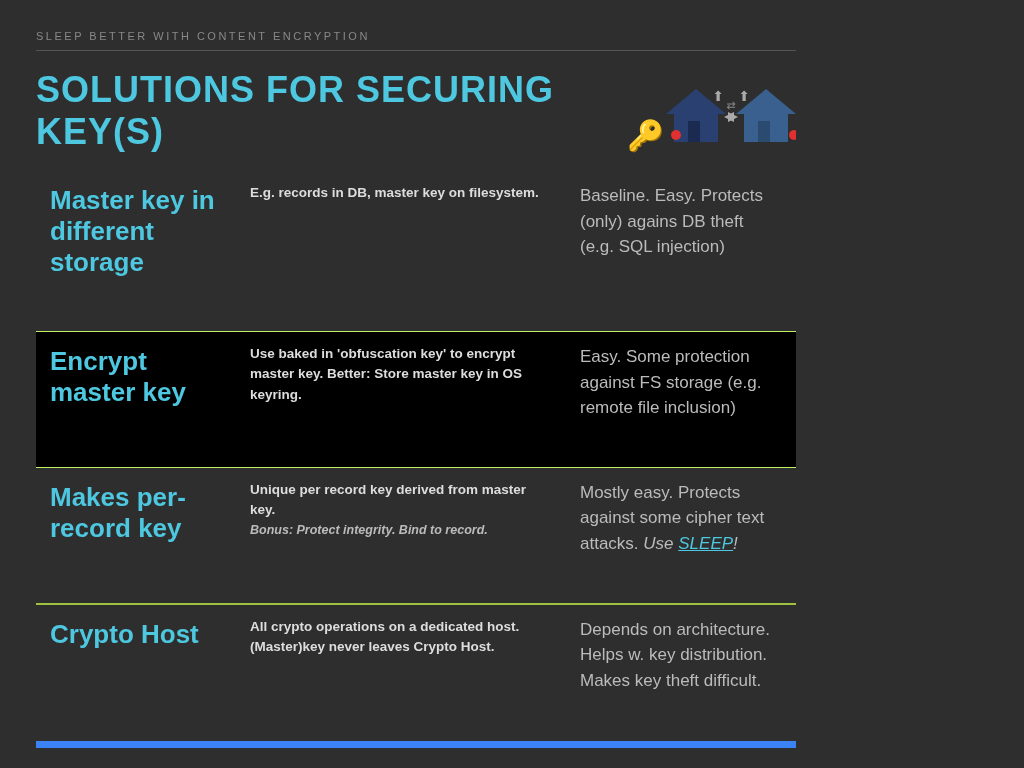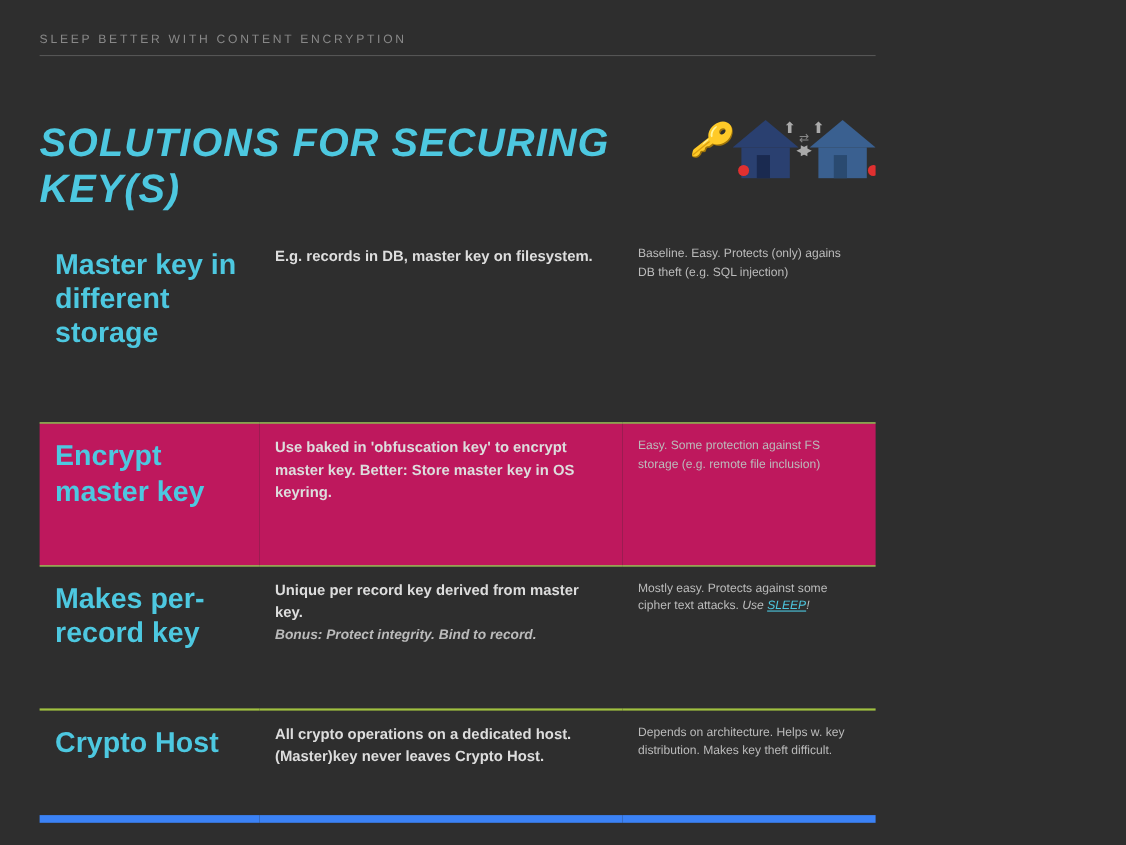--- a/index.html
+++ b/index.html
@@ -43,43 +43,41 @@
       margin-bottom: 18px;
     }
 
     .main-title {
       font-size: 36px;
       font-weight: 900;
       text-transform: uppercase;
       color: #4dc8e0;
       letter-spacing: 1px;
       display: flex;
-      align-items: flex-start;
+      align-items: flex-end;
       gap: 12px;
-      font-style: italic;
-      margin-top: 40px;
     }
 
     .key-icon {
       font-size: 30px;
       color: #c8d400;
     }
 
     table {
       width: 100%;
       border-collapse: collapse;
       flex: 1;
     }
 
     tr {
       border-bottom: 1px solid #bef264;
     }
 
     tr.highlighted {
-      background-color: #be185d;
+      background-color: #000000;
     }
 
     tr.crypto-host-row {
       border-top: 2px solid #a0c040;
       border-bottom: 7px solid #3b82f6;
     }
 
     td {
       padding: 12px 14px;
       vertical-align: top;
@@ -103,21 +101,21 @@
     }
 
     td.col-desc .bonus {
       font-style: italic;
       font-weight: 700;
       font-size: 12.5px;
       color: #bbb;
     }
 
     td.col-notes {
-      font-size: 11px;
+      font-size: 17px;
       color: #bbb;
       line-height: 1.5;
     }
 
     td.col-notes a {
       color: #4dc8e0;
       text-decoration: underline;
     }
 
     

